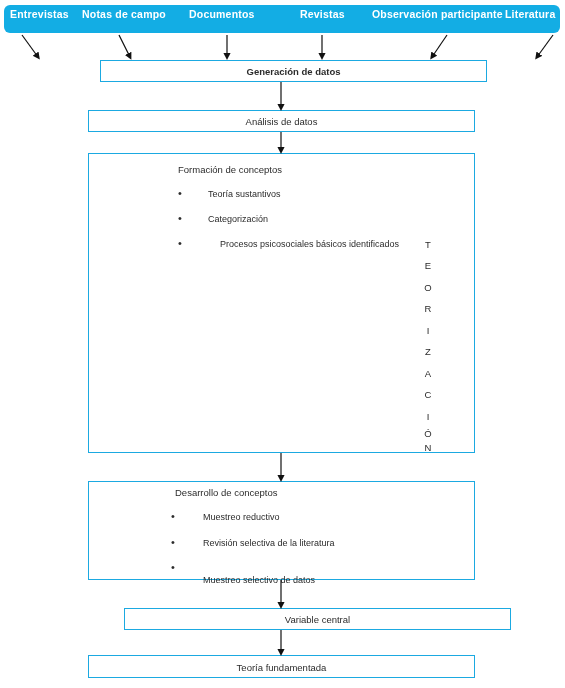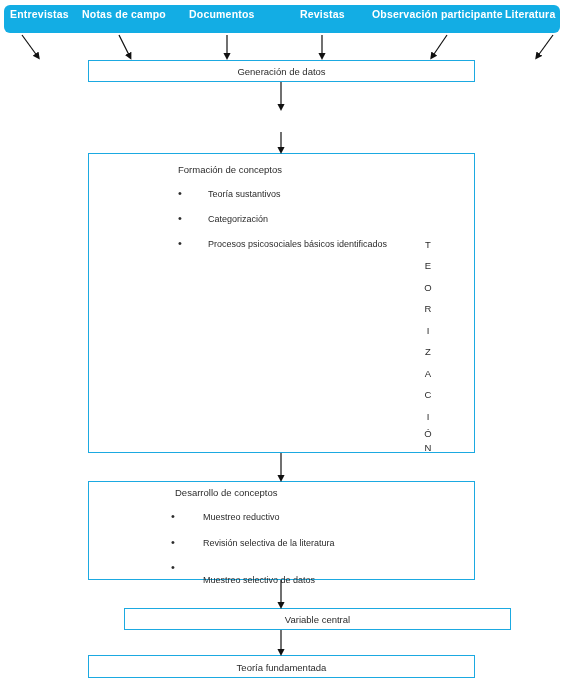--- a/index.html
+++ b/index.html
@@ -105,36 +105,39 @@
 <div id="diagram">
 
   <div class="source-bar"></div>
   <div class="source-label" style="left:10px;">Entrevistas</div>
   <div class="source-label" style="left:82px;">Notas de campo</div>
   <div class="source-label" style="left:189px;">Documentos</div>
   <div class="source-label" style="left:300px;">Revistas</div>
   <div class="source-label" style="left:372px;">Observación  participante</div>
   <div class="source-label" style="left:505px;">Literatura</div>
 
-  <div class="pbox" style="left:88px; top:60px; width:387px; height:22px;">
+  <div class="pbox" style="left:100px; top:60px; width:387px; height:22px;font-weight:bold;">
     <div class="pbox-center-label" style="top:5px;">Generación de datos</div>
   </div>
 
+  <div class="pbox" style="left:88px; top:110px; width:387px; height:22px;">
+    <div class="pbox-center-label" style="top:5px;">Análisis de datos</div>
+  </div>
 
   <div class="pbox" style="left:88px; top:153px; width:387px; height:300px;"></div>
   <div class="pbox-title" style="left:178px; top:164px;">Formación de conceptos</div>
 
   <div class="bullet-dot" style="left:178px; top:188px;">•</div>
   <div class="bullet-text" style="left:208px; top:189px;">Teoría sustantivos</div>
 
   <div class="bullet-dot" style="left:178px; top:213px;">•</div>
   <div class="bullet-text" style="left:208px; top:214px;">Categorización</div>
 
   <div class="bullet-dot" style="left:178px; top:238px;">•</div>
-  <div class="bullet-text" style="left:208px; top:239px;">Procesos psicosociales básicos identificados</div>
+  <div class="bullet-text" style="left:220px; top:239px;">Procesos psicosociales básicos identificados</div>
 
   <div class="vert-letter" style="left:421px; top:239px;">T</div>
   <div class="vert-letter" style="left:421px; top:260px;">E</div>
   <div class="vert-letter" style="left:421px; top:282px;">O</div>
   <div class="vert-letter" style="left:421px; top:303px;">R</div>
   <div class="vert-letter" style="left:421px; top:325px;">I</div>
   <div class="vert-letter" style="left:421px; top:346px;">Z</div>
   <div class="vert-letter" style="left:421px; top:368px;">A</div>
   <div class="vert-letter" style="left:421px; top:389px;">C</div>
   <div class="vert-letter" style="left:421px; top:411px;">I</div>

